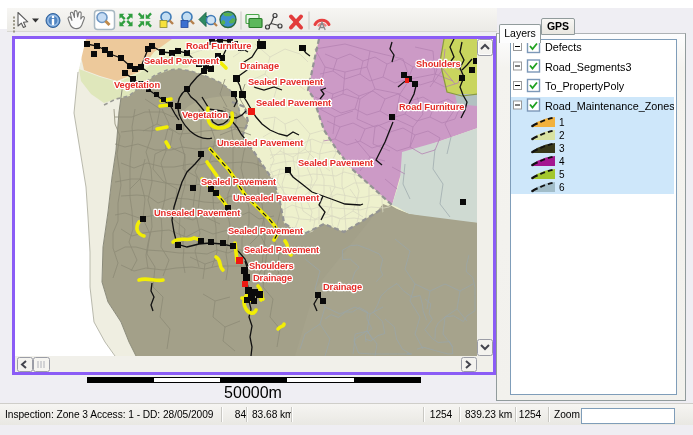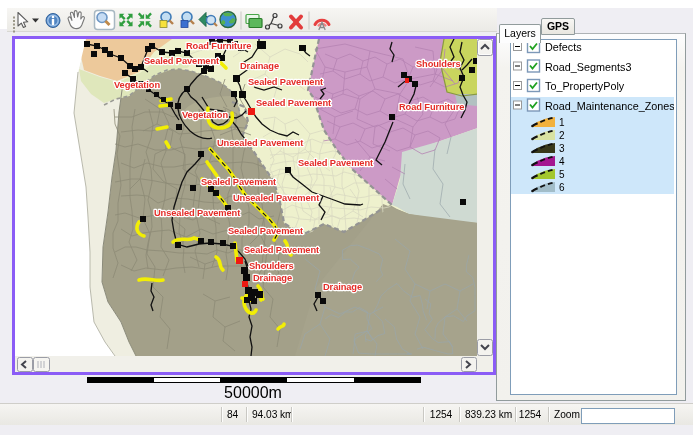--- a/index.html
+++ b/index.html
@@ -419,24 +419,25 @@
             <path d="M2,9.5 C9,6 16,3 22,1.8" stroke="#111" stroke-width="2" fill="none" stroke-dasharray="5,3"></path>
             <circle cx="1.5" cy="10" r="1.3" fill="#111"></circle>
           </g>
       </g>
     </svg>
   </div>
 </div>
 <div class="abs" id="tabLayers">Layers</div>
 <div class="abs" id="tabGPS">GPS</div>
 <div class="abs" id="status">
+  <div class="sfield" style="left:5px">Inspection: Zone 3 Access: 1 - DD: 28/05/2009</div>
   <div class="sep" style="left:221px"></div>
-  <div class="sfield" style="left:227px;width:19px;text-align:left">84</div>
+  <div class="sfield" style="left:227px;width:19px;text-align:right">84</div>
   <div class="sep" style="left:246px"></div>
-  <div class="sfield" style="left:252px">94.03 km</div>
+  <div class="sfield" style="left:252px">83.68 km</div>
   <div class="sep" style="left:291px"></div>
   <div class="sep" style="left:423px"></div>
   <div class="sfield" style="left:429px;width:24px;text-align:center">1254</div>
   <div class="sep" style="left:459px"></div>
   <div class="sfield" style="left:465px">839.23 km</div>
   <div class="sep" style="left:515px"></div>
   <div class="sfield" style="left:518px;width:24px;text-align:center">1254</div>
   <div class="sep" style="left:548px"></div>
   <div class="sfield" style="left:554px">Zoom</div>
   <div id="zoombox"></div>

